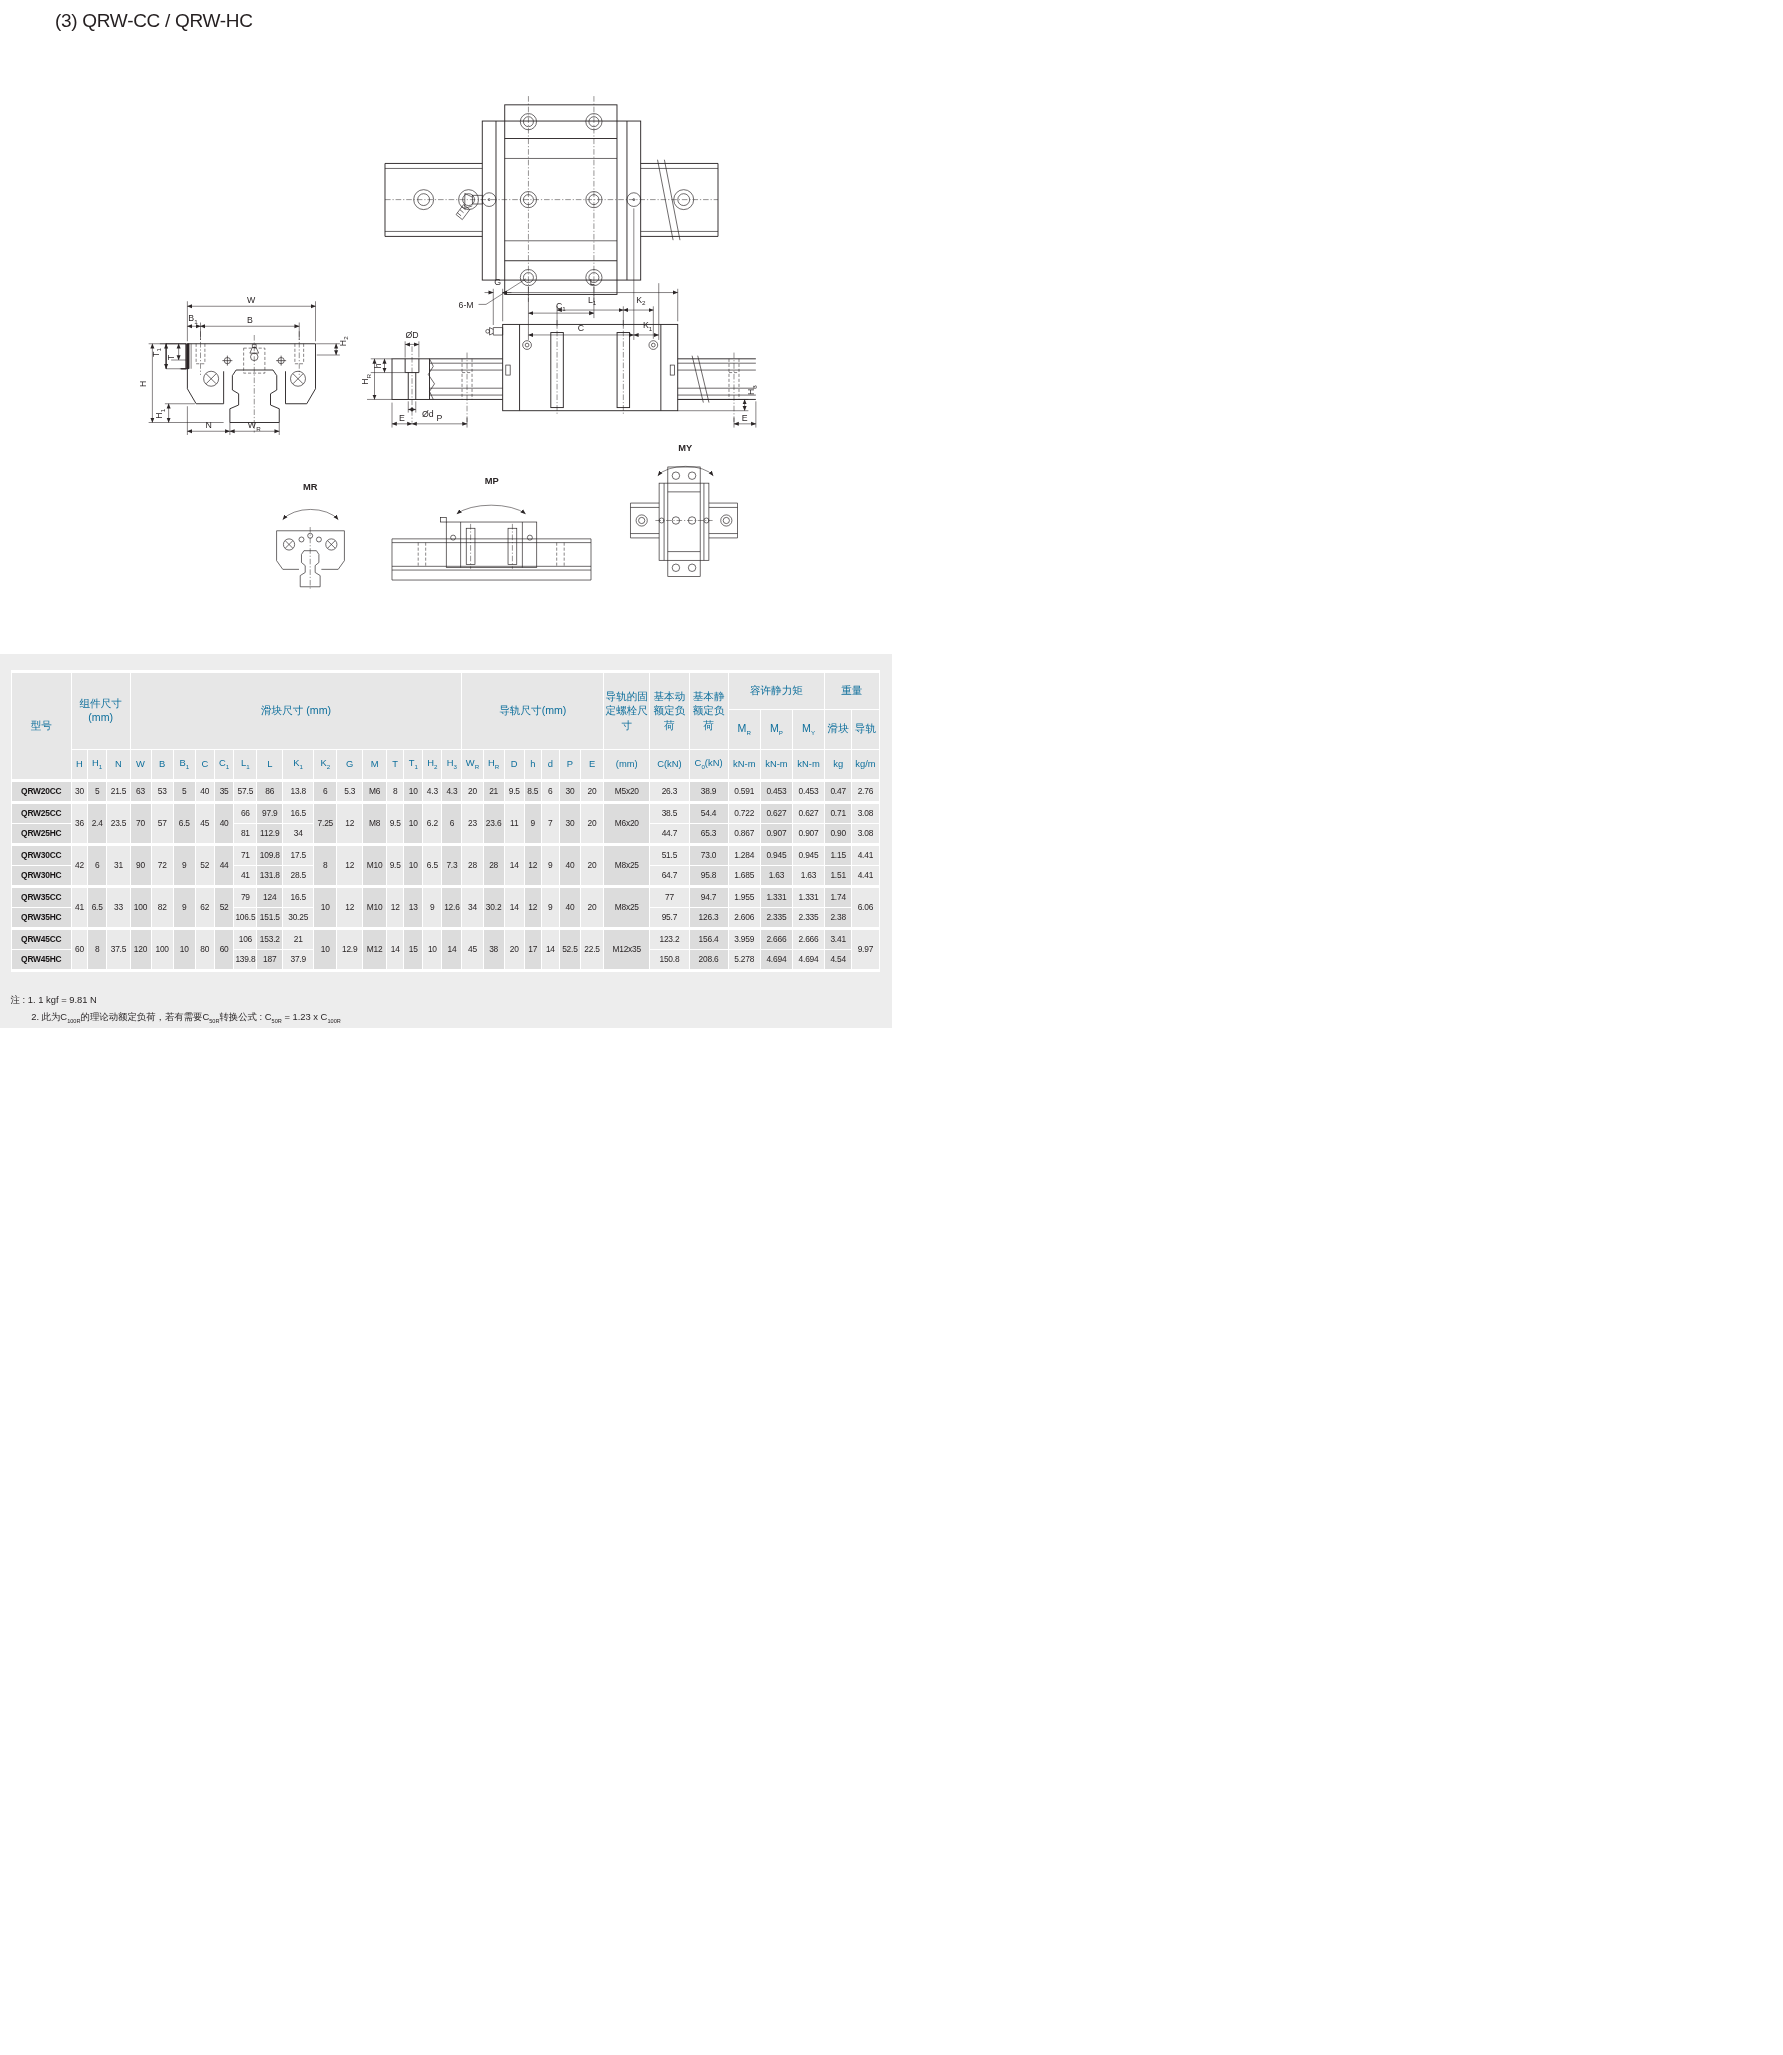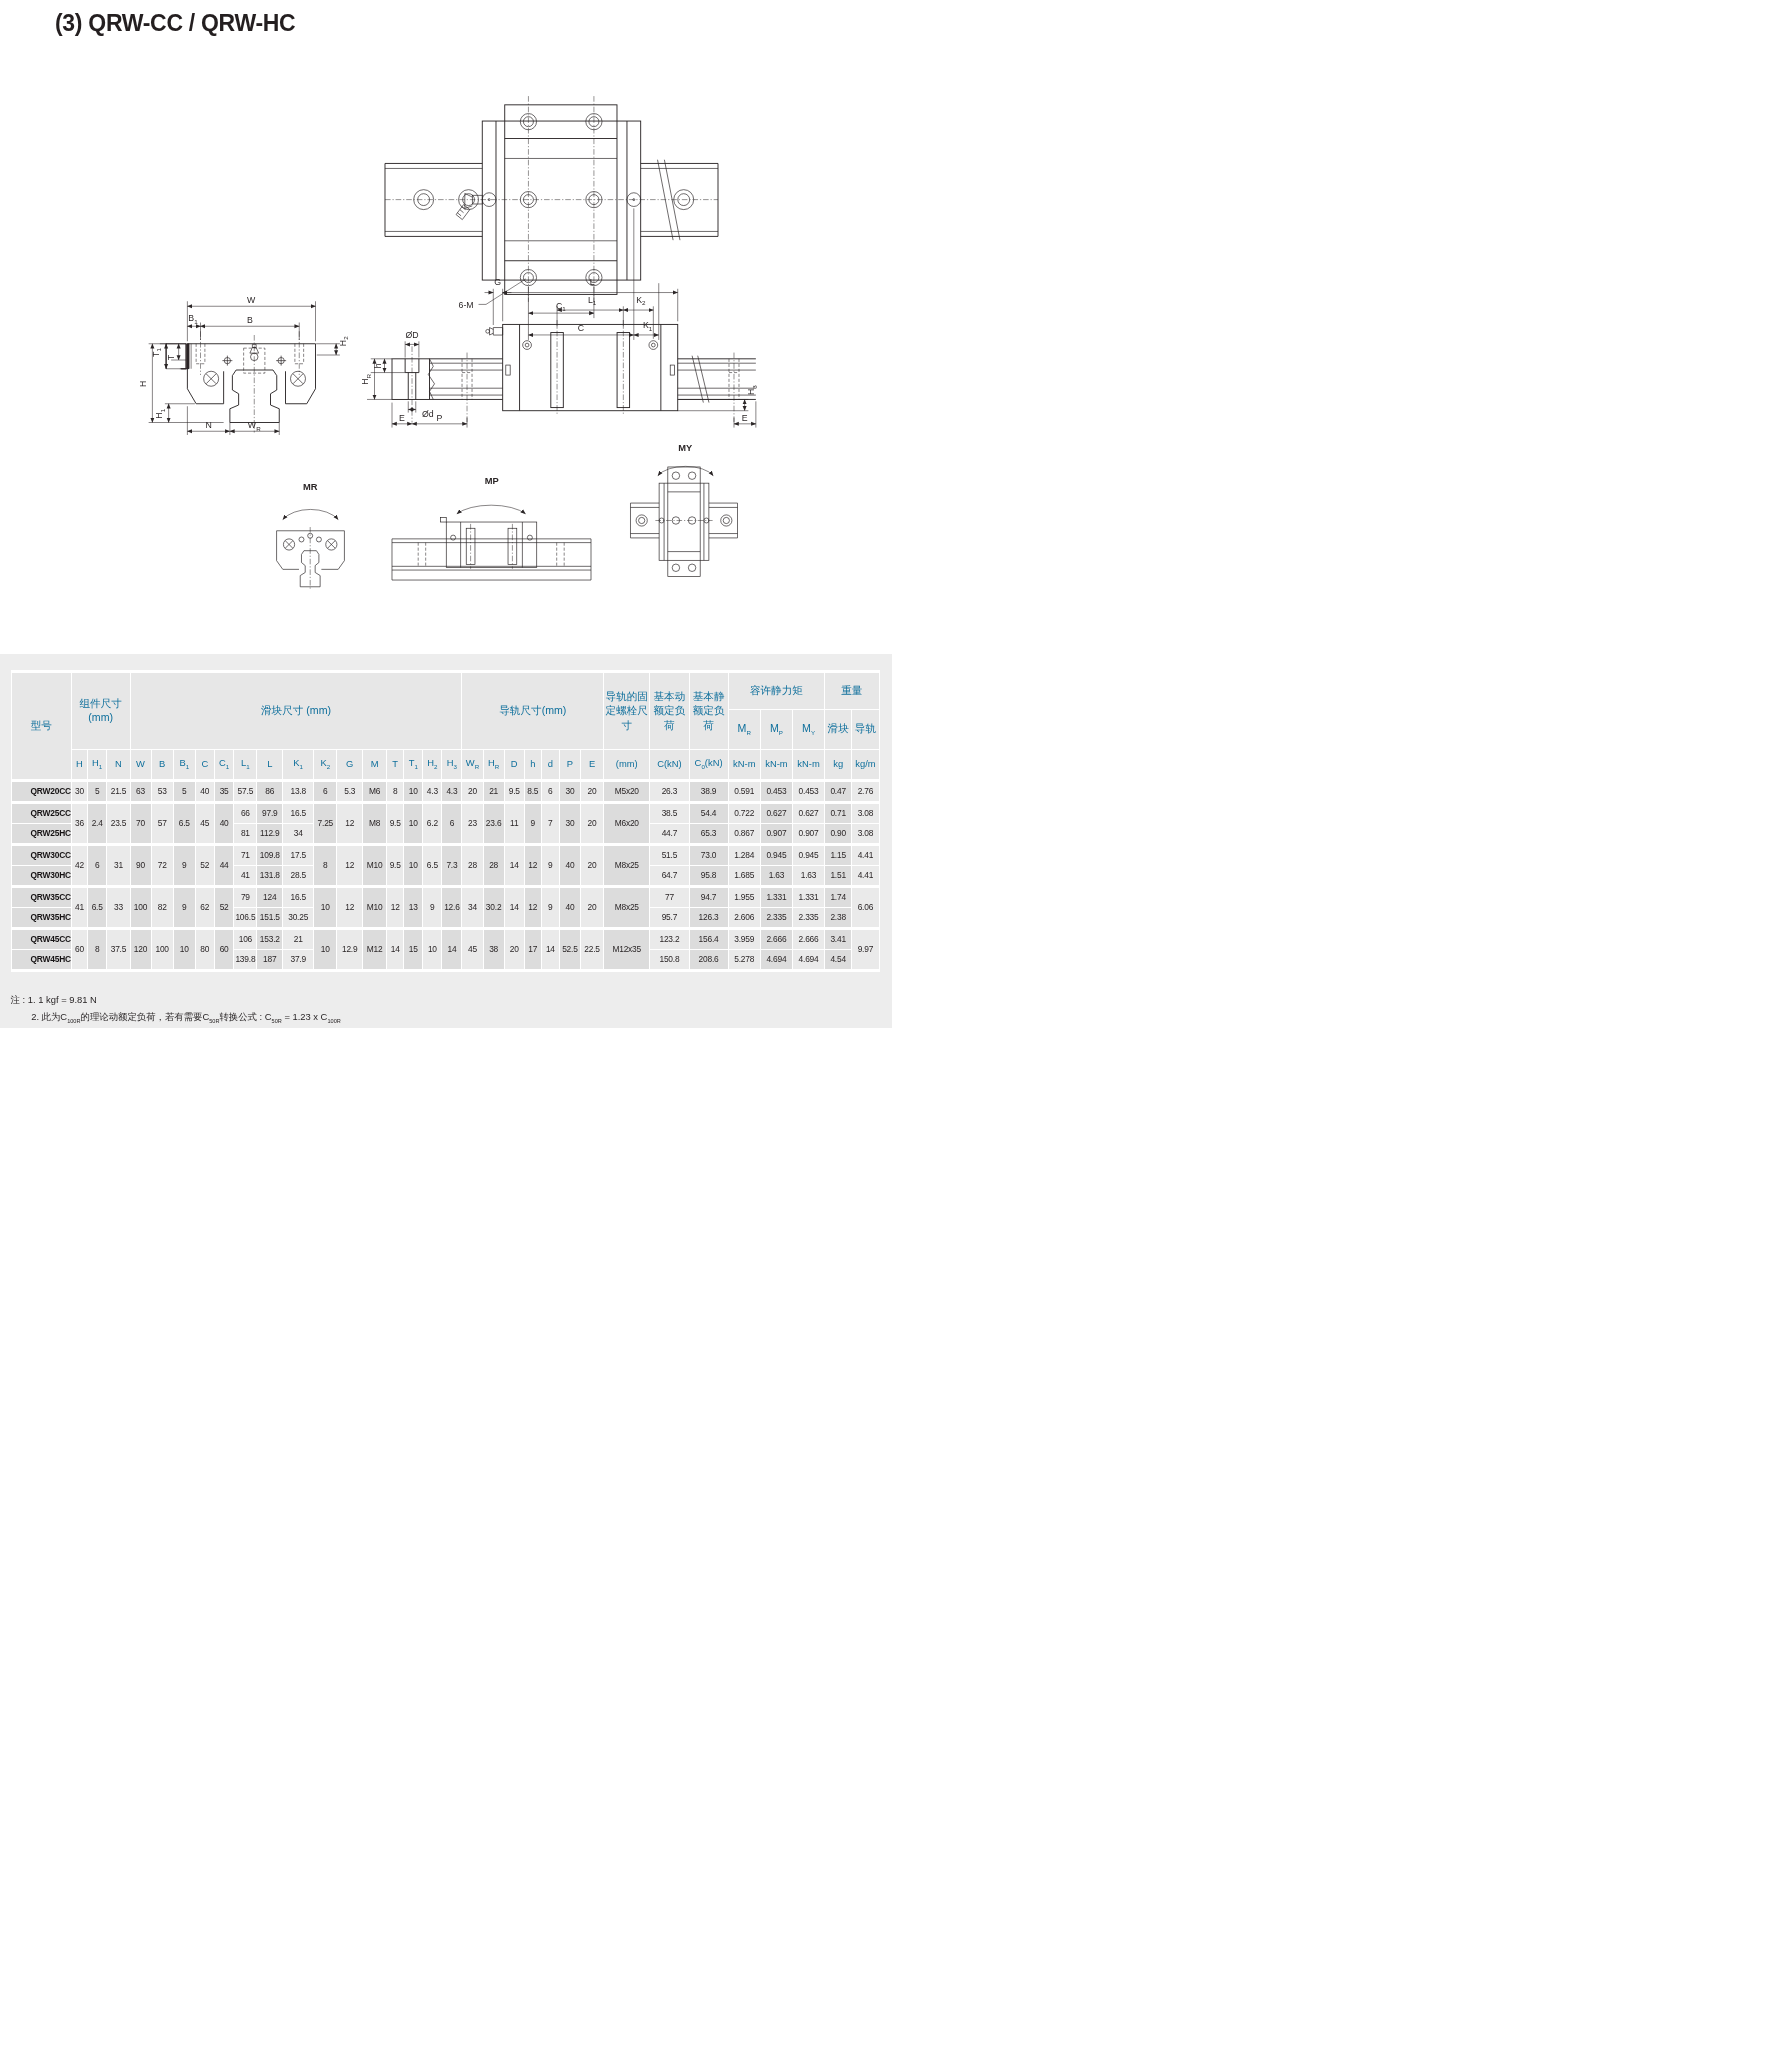--- a/index.html
+++ b/index.html
@@ -1,18 +1,18 @@
 <!DOCTYPE html>
 <html style="font-size:10px"><head>
 <meta charset="utf-8">
 <style>
   html,body{margin:0;padding:0;background:#fff;}
   .sheet{position:relative;width:892px;height:1028px;background:#ffffff;overflow:hidden;
          font-family:"Liberation Sans",sans-serif;color:#2b2627;}
-  .title{position:absolute;left:55px;top:10px;font-size:23px;font-weight:bold;color:#241f20;letter-spacing:-0.3px;}
+  .title{position:absolute;left:55px;top:10px;font-size:19px;font-weight:normal;color:#241f20;letter-spacing:-0.3px;}
   
   svg{position:absolute;overflow:visible;}
   svg text{font-family:"Liberation Sans",sans-serif;font-size:14px;fill:#2b2627;}
   svg text.big{font-size:15px;font-weight:bold;}
   tspan.sb{font-size:10px;}
   .ol{stroke:#2b2627;stroke-width:1.5;fill:none;}
   .ol2{stroke:#2b2627;stroke-width:1.1;fill:none;}
   .dl{stroke:#2b2627;stroke-width:0.9;fill:none;}
   .cl{stroke:#2b2627;stroke-width:0.8;fill:none;stroke-dasharray:9 3 2 3;}
   .dsh{stroke:#2b2627;stroke-width:0.9;fill:none;stroke-dasharray:5 3;}
@@ -25,21 +25,21 @@
   tr.hrowA th{height:36px;font-size:10.6px;}
   tr.hrowB th{height:39px;font-size:10.6px;}
   tr.hrowC th{height:29px;font-size:9.4px;}
   tr.hrowC th sub, tr.hrowB th sub{font-size:6.2px;}
   th.wrap{font-size:10px;line-height:1.35;padding:0 1.9px;}
   th.pre{white-space:pre-line;}
   th.modelh{font-size:11.2px;}
   tbody td{height:19px;text-align:center;font-size:8.4px;letter-spacing:-0.2px;color:#2b2627;}
   td.dk{background:#dcdcdc;}
   td.lt{background:#eaeaea;}
-  td.model{background:#dcdcdc;font-weight:bold;text-align:right;padding-left:5.6px;color:#161314;}
+  td.model{background:#dcdcdc;font-weight:bold;text-align:center;padding-left:5.6px;color:#161314;}
   tbody tr.gs td{border-top:3.7px solid #fff;}
   .notes{position:absolute;left:10.6px;top:340px;font-size:9.4px;color:#231f20;}
   .notes .l2{margin-top:4.4px;padding-left:20.6px;}
   .notes sub{font-size:5.6px;}
 </style>
 </head>
 <body>
 
 <div class="sheet">
 

